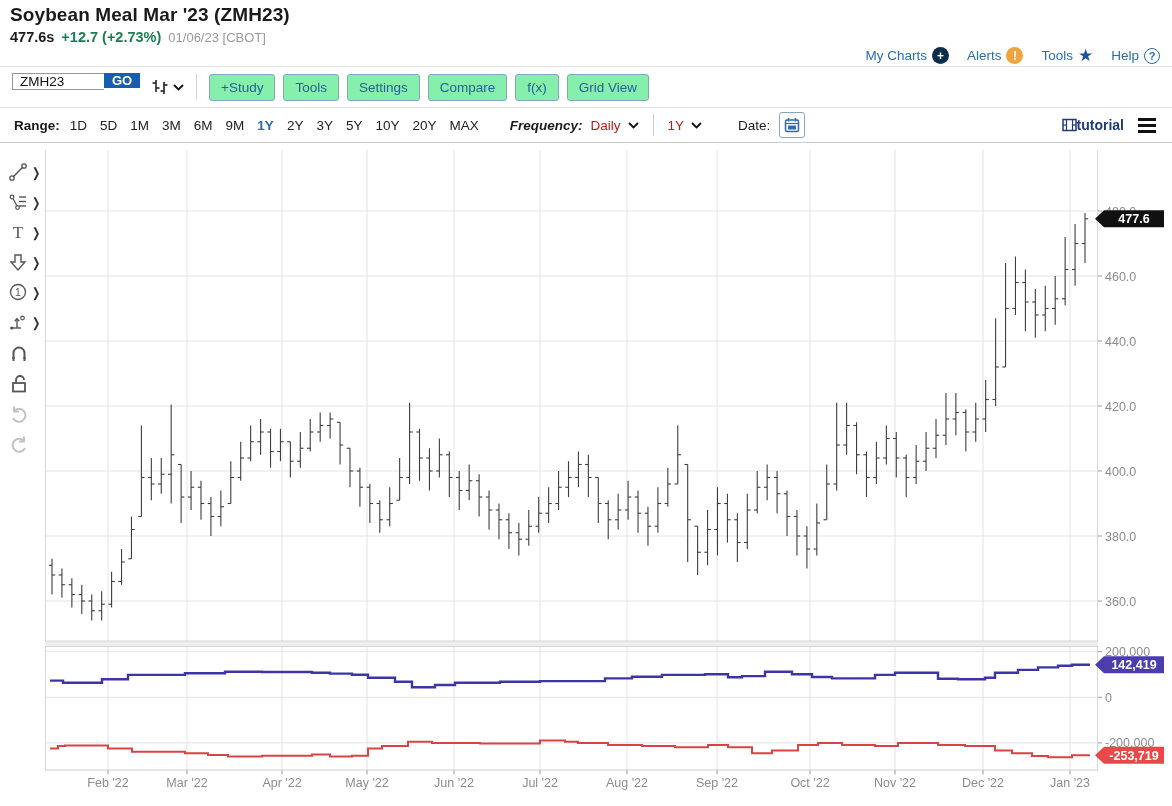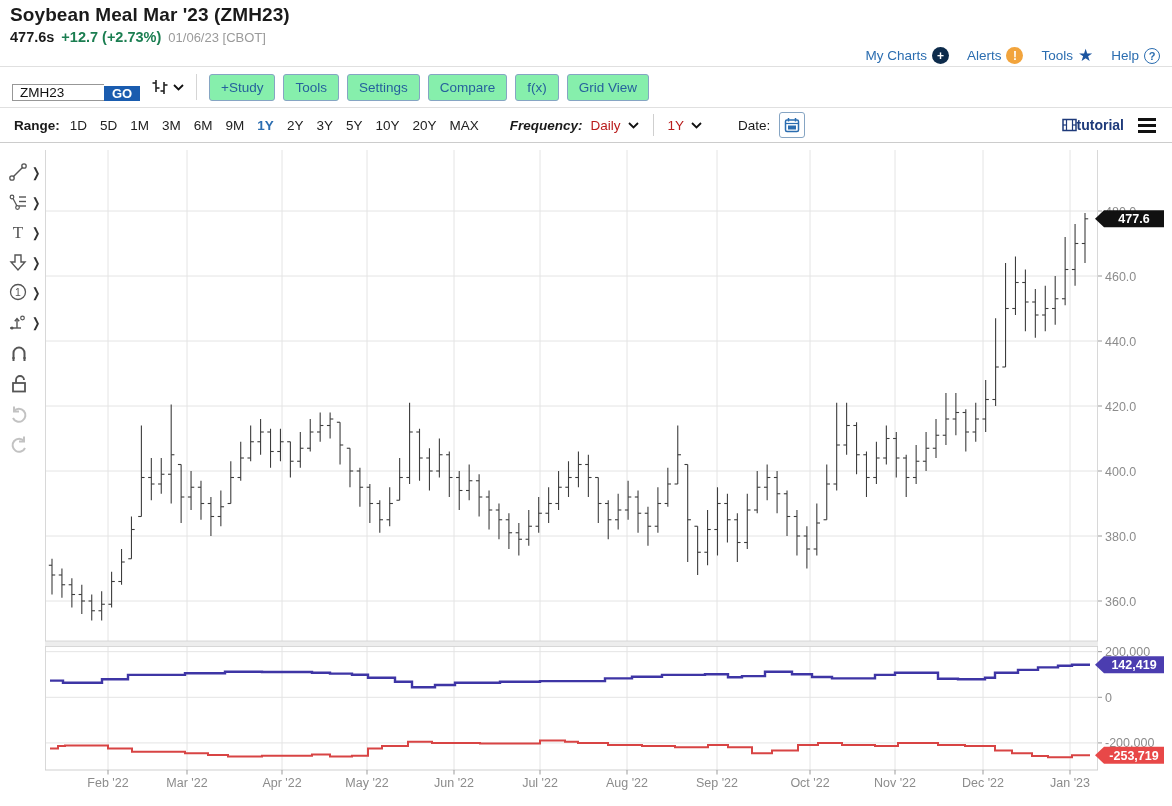--- a/index.html
+++ b/index.html
@@ -22,21 +22,21 @@
   .circle-ic { width:17px; height:17px; border-radius:50%; display:flex; align-items:center; justify-content:center;
                font-size:12px; font-weight:700; color:#fff; }
   .plus-circle { background:#0d2b4b; }
   .alert-circle { background:#f2a43c; }
   .star-ic { color:#1c55a0; font-size:17px; line-height:17px; }
   .help-circle { width:16px; height:16px; border-radius:50%; border:1.6px solid #2b6db0; color:#2b6db0;
                  display:flex; align-items:center; justify-content:center; font-size:11px; font-weight:700; }
 
   
   .toolbar { height:41px; border-bottom:1px solid #e0e0e0; display:flex; align-items:center; padding:0 12px; }
-  .sym-wrap { display:flex; align-items:flex-end; height:28px; }
+  .sym-wrap { display:flex; align-items:flex-start; height:28px; }
   .sym-input { width:92px; border:1px solid #979797; border-right:none; font-size:13.5px; padding:0 7px;
                font-family:"Liberation Sans", sans-serif; color:#111; }
   .go-btn { width:36px; background:#1a5caf; color:#fff; font-weight:700; font-size:13px; border:none;
             display:flex; align-items:center; justify-content:center; cursor:pointer; }
   .type-wrap { display:flex; align-items:center; gap:3px; margin-left:10px; cursor:pointer; }
   .vdiv { width:1px; height:26px; background:#d5d5d5; margin:0 12px; }
   .tb-btn { height:27px; padding:0 11px; margin-right:8px; background:#86efac; border:1px solid #86a5c3;
             border-radius:3px; color:#26619c; font-size:13.5px; font-family:"Liberation Sans", sans-serif; cursor:pointer; }
   .tb-right { margin-left:auto; display:flex; align-items:center; gap:10px; }
   .expand-btn { width:30px; height:28px; display:flex; align-items:center; justify-content:center;

